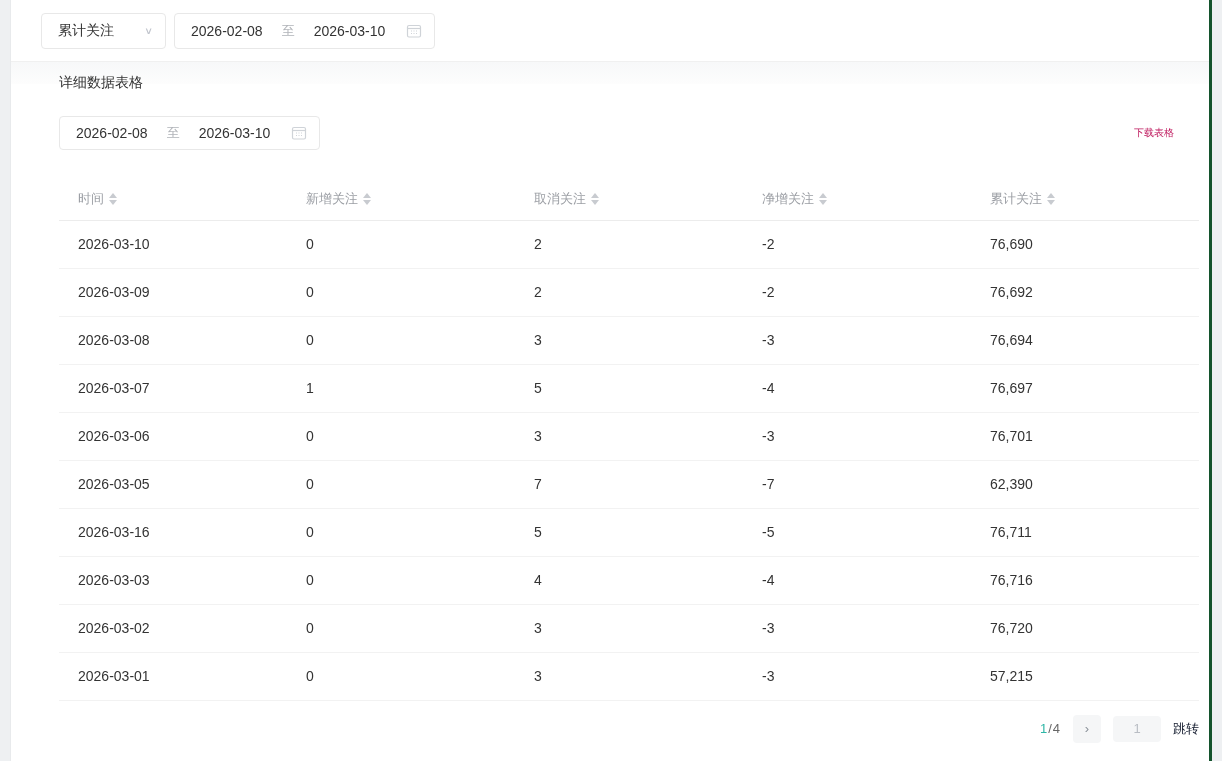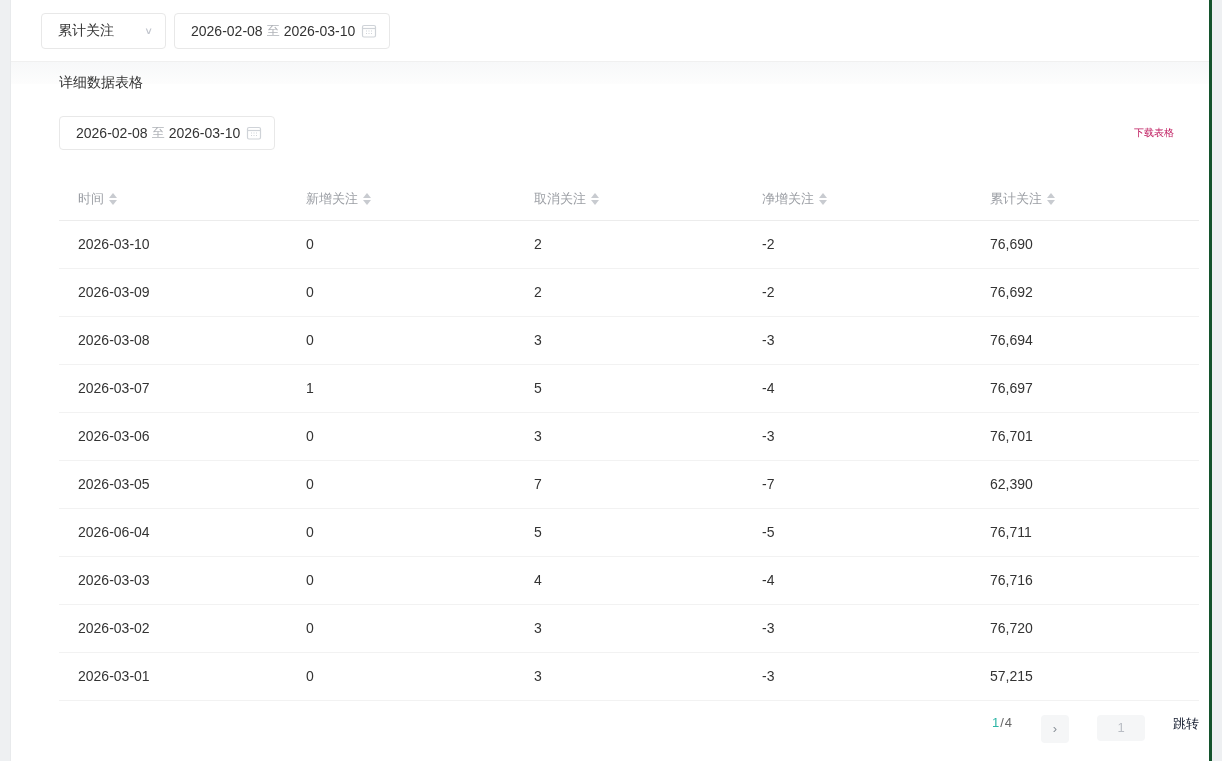--- a/index.html
+++ b/index.html
@@ -46,21 +46,21 @@
     font-size: 12px;
     line-height: 1;
     transform: scaleY(0.8);
   }
   .date-box {
     height: 36px;
     border: 1px solid #e8e8e8;
     border-radius: 4px;
     display: flex;
     align-items: center;
-    gap: 4px;
+    gap: 19px;
     padding: 0 12px 0 16px;
     font-size: 14px;
     color: #333;
     background: #fff;
     cursor: pointer;
   }
   .date-box .sep { color: #b0b3b8; font-size: 13px; }
   .cal-icon { display: inline-flex; margin-left: 2px; }
   .cal-icon svg { display: block; }
 
@@ -136,22 +136,22 @@
   }
   .sort-carets .up   { border-bottom: 5px solid #c8cbd0; margin-bottom: 2px; }
   .sort-carets .down { border-top: 5px solid #c8cbd0; }
 
   
   .pagination {
     margin-top: 14px;
     width: 1140px;
     display: flex;
     justify-content: flex-end;
-    align-items: flex-start;
-    gap: 28px;
+    align-items: center;
+    gap: 12px;
     font-size: 13px;
   }
   .page-indicator { color: #666; letter-spacing: 1px; }
   .page-indicator .current { color: #2db6a6; }
   .next-btn {
     width: 28px; height: 28px;
     background: #f5f6f7;
     border-radius: 4px;
     display: flex;
     align-items: center;
@@ -292,21 +292,21 @@
               <td>76,701</td>
             </tr>
             <tr>
               <td>2026-03-05</td>
               <td>0</td>
               <td>7</td>
               <td>-7</td>
               <td>62,390</td>
             </tr>
             <tr>
-              <td>2026-06-04</td>
+              <td>2026-03-16</td>
               <td>0</td>
               <td>5</td>
               <td>-5</td>
               <td>76,711</td>
             </tr>
             <tr>
               <td>2026-03-03</td>
               <td>0</td>
               <td>4</td>
               <td>-4</td>

